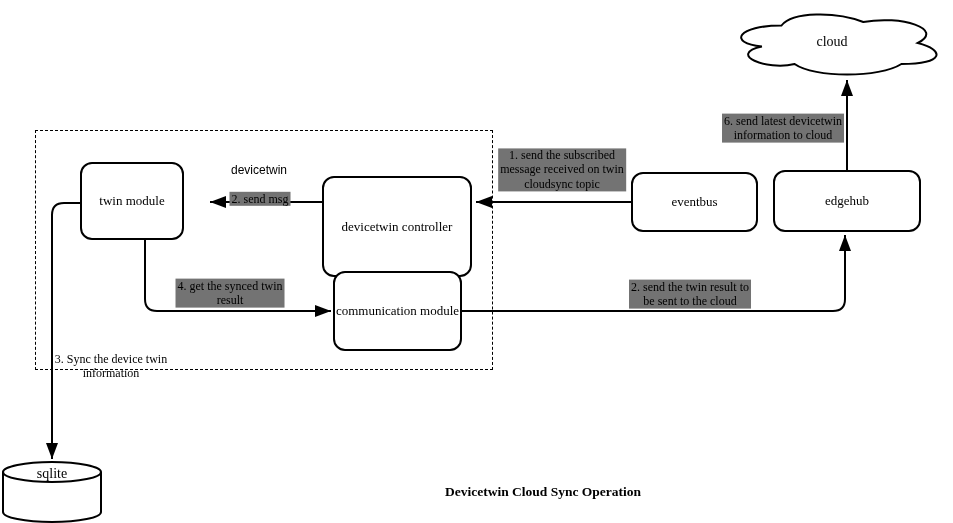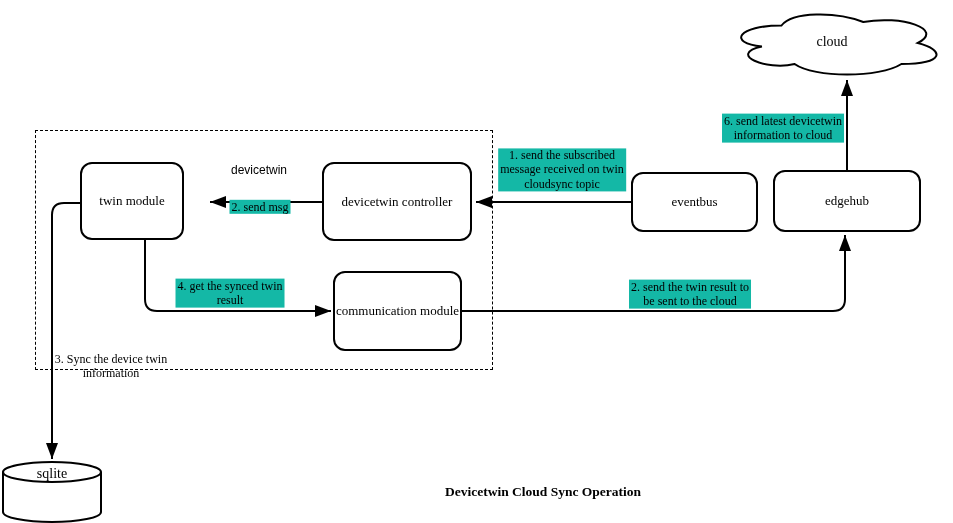--- a/index.html
+++ b/index.html
@@ -54,21 +54,21 @@
     z-index: 3;
     white-space: nowrap;
   }
   .edge-label {
     position: absolute;
     transform: translate(-50%, -50%);
     font-size: 12px;
     line-height: 1.2;
     text-align: center;
     white-space: pre-line;
-    background: #14b8a6;
+    background: #737373;
     padding: 0 2px;
     z-index: 3;
   }
   .diagram-title {
     position: absolute;
     transform: translate(-50%, -50%);
     font-size: 13.5px;
     font-weight: bold;
     z-index: 3;
     white-space: nowrap;
@@ -110,21 +110,21 @@
              C 836 11.5 792.4 11.5 781.5 25.5 Z" fill="#ffffff" stroke="#000000" stroke-width="2"></path>
 
     <path d="M 3 472 L 3 512 A 49 10 0 0 0 101 512 L 101 472" fill="#ffffff" stroke="#000000" stroke-width="2"></path>
     <ellipse cx="52" cy="472" rx="49" ry="10" fill="#ffffff" stroke="#000000" stroke-width="2"></ellipse>
   </svg>
 
   <div class="node" style="left:80px; top:162px; width:104px; height:78px;">
     <span>twin module</span>
   </div>
 
-  <div class="node" style="left:322px; top:162px; width:150px; height:79px;">
+  <div class="node" style="left:322px; top:176px; width:150px; height:101px;">
     <span>devicetwin controller</span>
   </div>
 
   <div class="node" style="left:333px; top:271px; width:129px; height:80px;">
     <span>communication module</span>
   </div>
 
   <div class="node" style="left:631px; top:172px; width:127px; height:60px;">
     <span>eventbus</span>
   </div>
@@ -132,21 +132,21 @@
   <div class="node" style="left:773px; top:170px; width:148px; height:62px;">
     <span>edgehub</span>
   </div>
 
   <div class="shape-label" style="left:832px; top:42px;">cloud</div>
   <div class="shape-label" style="left:52px; top:474px;">sqlite</div>
 
   <div class="edge-label" style="left:562px; top:170px;">1. send the subscribed
 message received on twin
 cloudsync topic</div>
-  <div class="edge-label" style="left:260px; top:207px;text-align:center;">2. send msg</div>
+  <div class="edge-label" style="left:260px; top:199px;text-align:center;">2. send msg</div>
   <div class="edge-label" style="left:111px; top:366px; background:transparent;">3. Sync the device twin
 information</div>
   <div class="edge-label" style="left:230px; top:293px;">4. get the synced twin
 result</div>
   <div class="edge-label" style="left:690px; top:294px;">2. send the twin result to
 be sent to the cloud</div>
   <div class="edge-label" style="left:783px; top:128px;">6. send latest devicetwin
 information to cloud</div>
 
   <div class="diagram-title" style="left:543px; top:492px;">Devicetwin Cloud Sync Operation</div>

